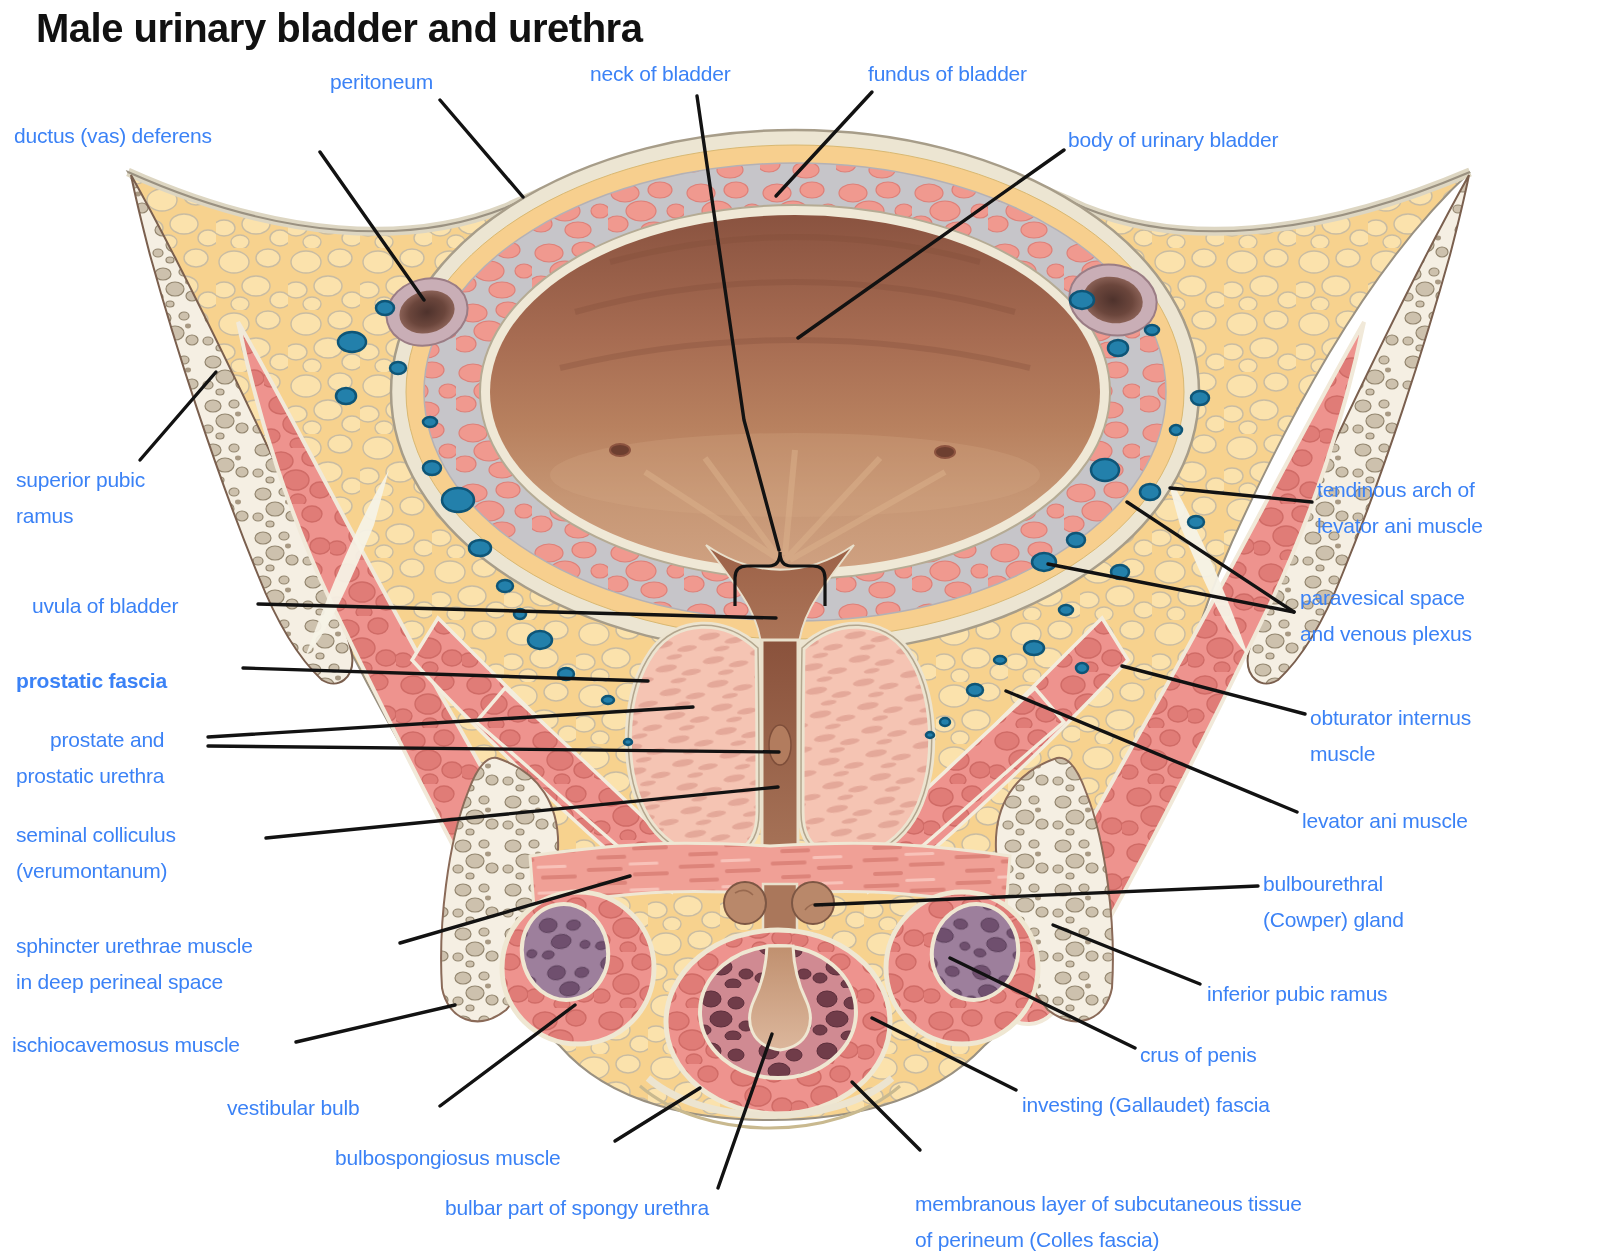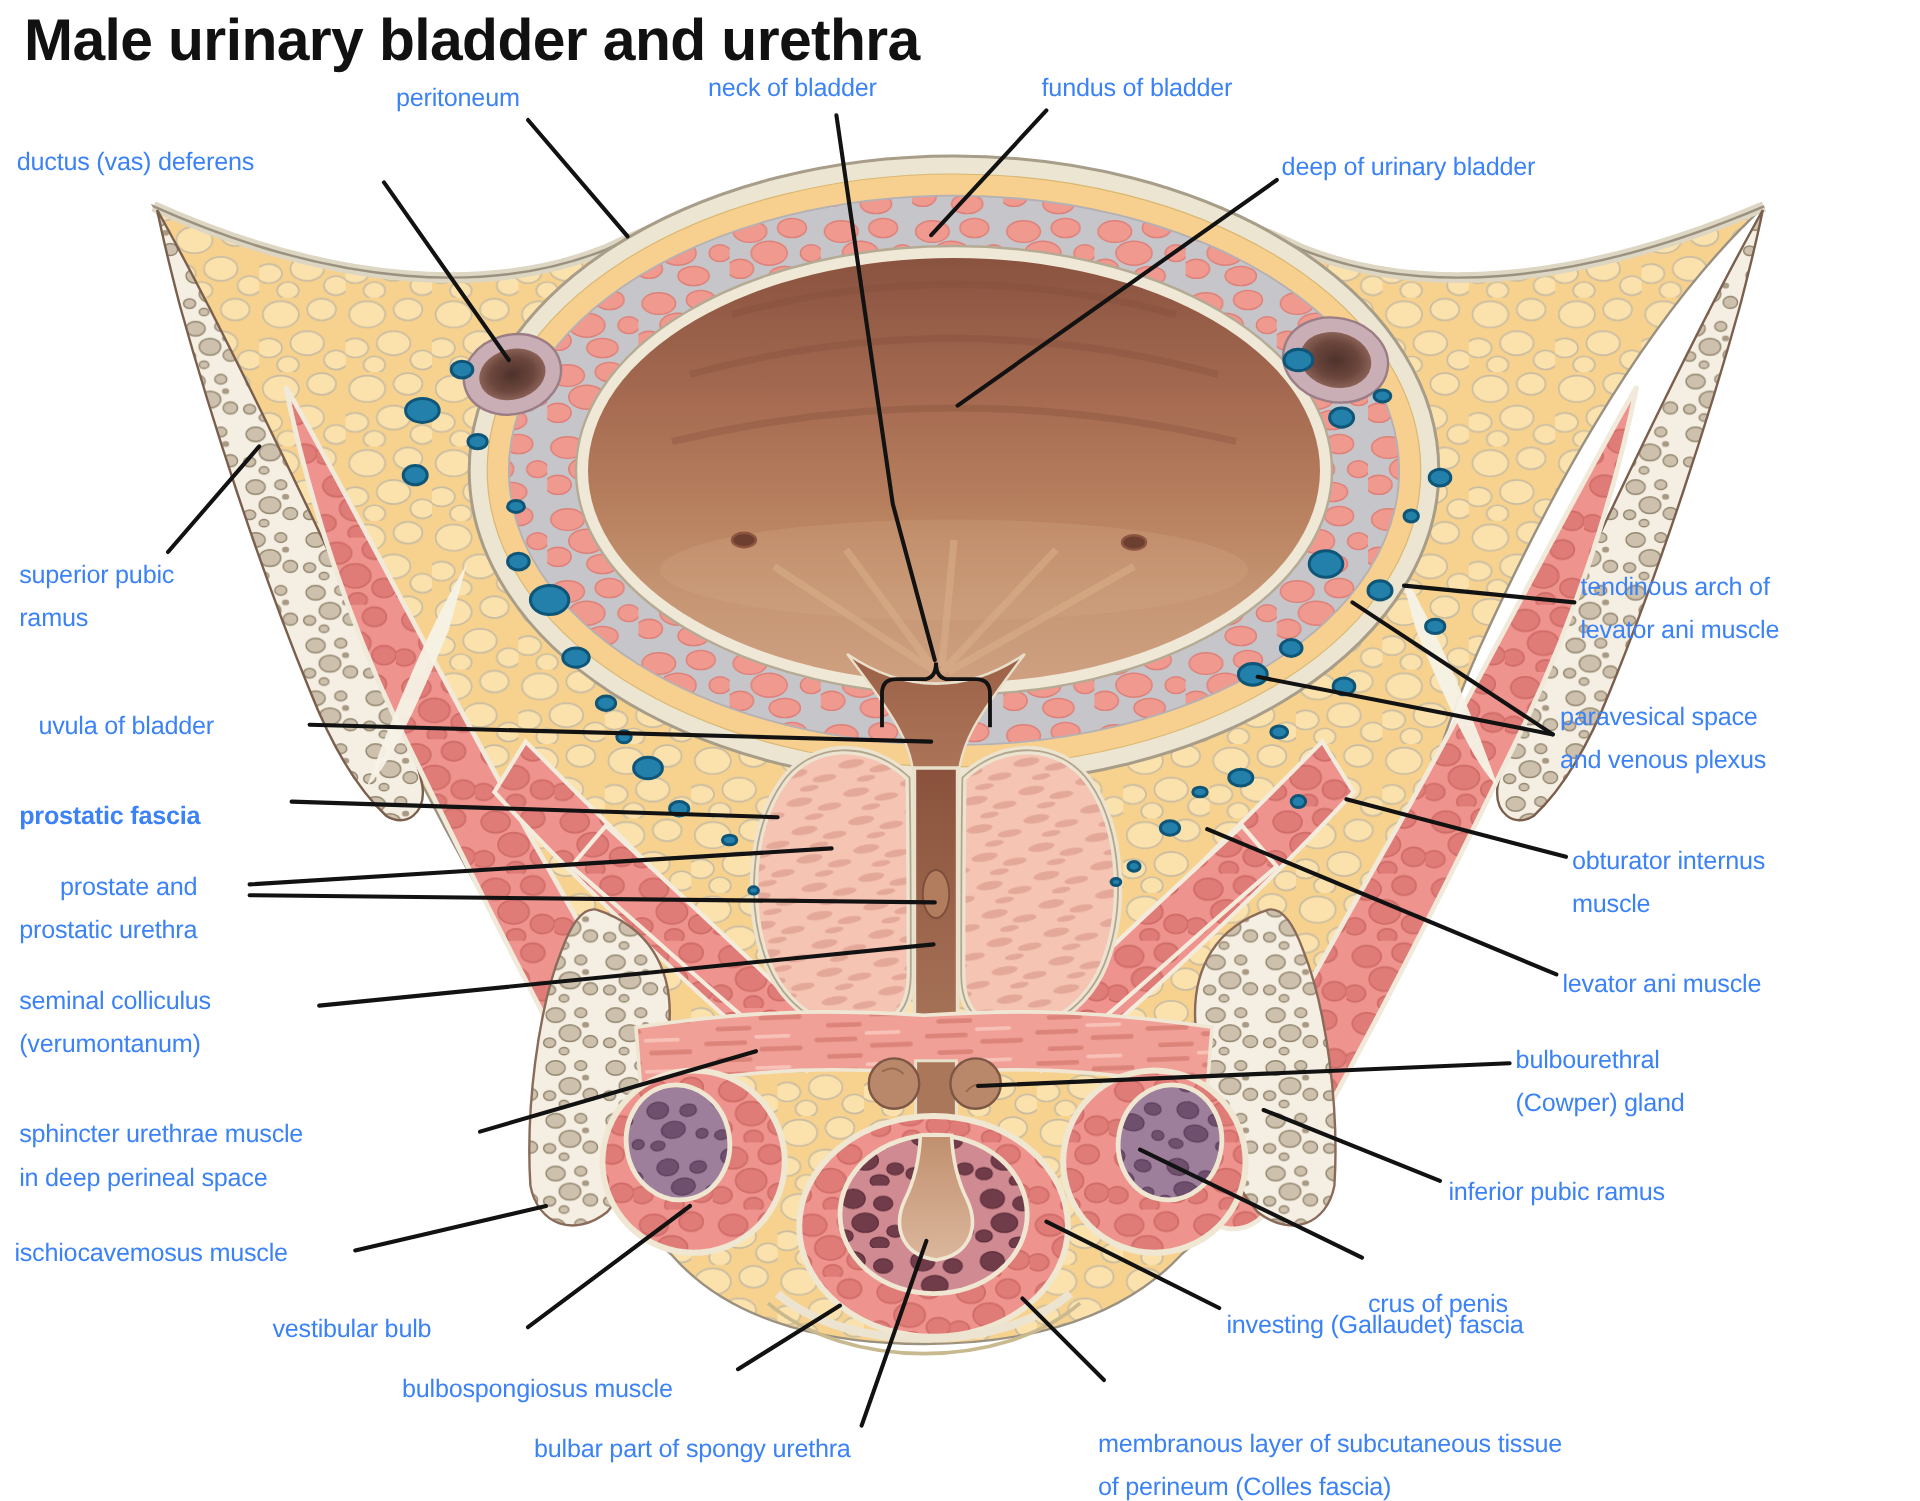--- a/index.html
+++ b/index.html
@@ -1,19 +1,19 @@
 <!DOCTYPE html>
 <html><head>
 <meta charset="utf-8">
 <style>
   html,body{margin:0;padding:0;background:#fff;}
   .stage{position:relative;width:1600px;height:1251px;background:#fff;overflow:hidden;
          font-family:"Liberation Sans","DejaVu Sans",sans-serif;}
   .stage svg{position:absolute;left:0;top:0;width:1600px;height:1251px;}
-  .title{position:absolute;left:20px;top:6px;font-size:49px;font-weight:bold;
+  .title{position:absolute;left:36px;top:6px;font-size:40px;font-weight:bold;
          letter-spacing:-0.5px;color:#111;}
   .label{position:absolute;font-size:21px;line-height:36px;color:#3b82f6;
          white-space:pre-line;letter-spacing:-0.2px;}
   .copyright{position:absolute;left:8px;top:1210px;font-size:27px;color:#141414;}
   #leader-layer polyline{fill:none;stroke:#121212;stroke-width:3.4;
          stroke-linecap:round;stroke-linejoin:round;}
 </style>
 </head>
 <body>
 
@@ -321,21 +321,21 @@
         <polyline points="920,1150 852,1082"></polyline>
       </g>
 </svg>
 
 <div class="title">Male urinary bladder and urethra</div>
 <div id="labels">
       <div class="label" style="left: 330px; top: 64px;">peritoneum</div>
       <div class="label" style="left: 590px; top: 56px;">neck of bladder</div>
       <div class="label" style="left: 868px; top: 56px;">fundus of bladder</div>
       <div class="label" style="left: 14px; top: 118px;">ductus (vas) deferens</div>
-      <div class="label" style="left: 1068px; top: 122px;">deep of urinary bladder</div>
+      <div class="label" style="left: 1068px; top: 122px;">body of urinary bladder</div>
       <div class="label" style="left: 16px; top: 462px;">superior pubic
 ramus</div>
       <div class="label" style="left: 32px; top: 588px;">uvula of bladder</div>
       <div class="label" style="left: 16px; top: 663px; font-weight: bold;">prostatic fascia</div>
       <div class="label" style="left: 16px; top: 722px; text-align: right;">prostate and
 prostatic urethra</div>
       <div class="label" style="left: 16px; top: 817px;">seminal colliculus
 (verumontanum)</div>
       <div class="label" style="left: 16px; top: 928px;">sphincter urethrae muscle
 in deep perineal space</div>
@@ -346,19 +346,19 @@
       <div class="label" style="left: 1317px; top: 472px;">tendinous arch of
 levator ani muscle</div>
       <div class="label" style="left: 1300px; top: 580px;">paravesical space
 and venous plexus</div>
       <div class="label" style="left: 1310px; top: 700px;">obturator internus
 muscle</div>
       <div class="label" style="left: 1302px; top: 803px;">levator ani muscle</div>
       <div class="label" style="left: 1263px; top: 866px;">bulbourethral
 (Cowper) gland</div>
       <div class="label" style="left: 1207px; top: 976px;">inferior pubic ramus</div>
-      <div class="label" style="left: 1140px; top: 1037px; margin-top: 32px;">crus of penis</div>
+      <div class="label" style="left: 1140px; top: 1037px;">crus of penis</div>
       <div class="label" style="left: 1022px; top: 1087px;">investing (Gallaudet) fascia</div>
       <div class="label" style="left: 915px; top: 1150px; margin-top: 36px;">membranous layer of subcutaneous tissue
 of perineum (Colles fascia)</div>
     </div>
 
 </div>
 
 </body></html>

